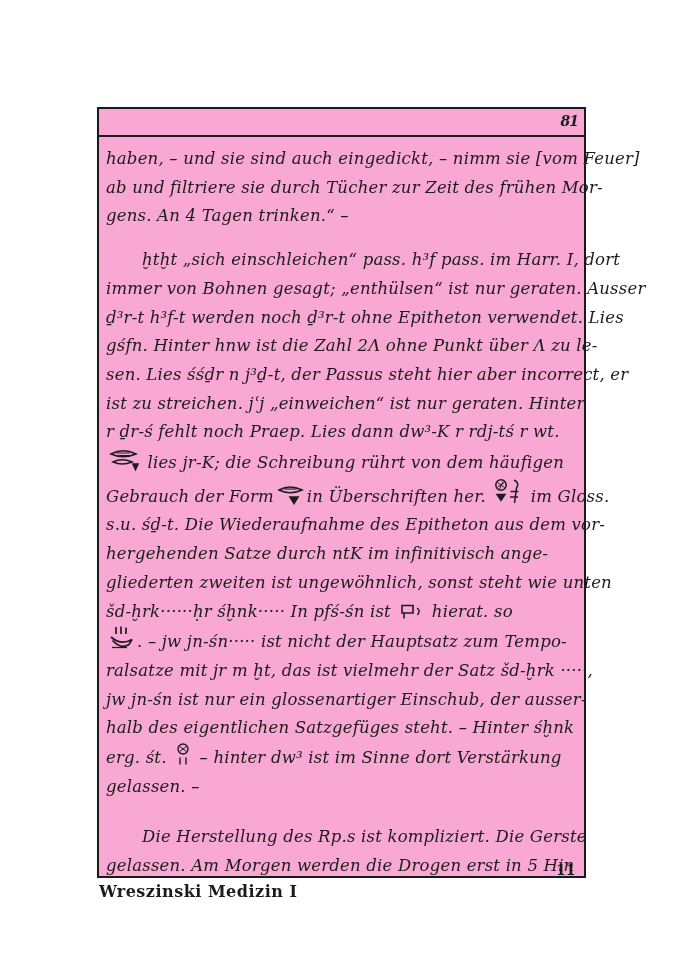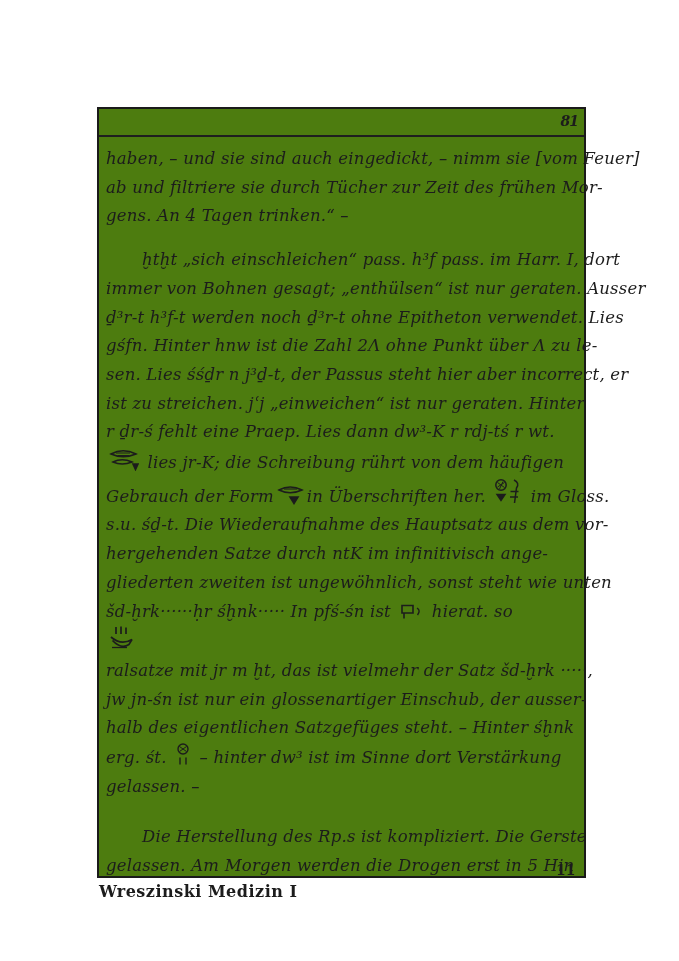--- a/index.html
+++ b/index.html
@@ -4,21 +4,21 @@
 <style>
   html,body{margin:0;padding:0;}
   body{
     width:679px;height:961px;position:relative;
     background:#ffffff;
     font-family:"DejaVu Serif","Liberation Serif",serif;
     overflow:hidden;
   }
   .frame{
     position:absolute;left:97px;top:107px;width:489px;height:771px;
-    border:2px solid #1a1a1a;box-sizing:border-box;background:#4d7c0f;
+    border:2px solid #1a1a1a;box-sizing:border-box;background:#f9a8d4;
   }
   .header-band{
     height:26px;border-bottom:2px solid #1f1f1f;position:relative;
   }
   .page-number{
     position:absolute;right:6px;top:4px;
     font-size:14px;font-weight:bold;font-style:italic;color:#1c1c1c;
     letter-spacing:-1px;
   }
   .text-area{
@@ -61,51 +61,51 @@
         <div class="line"><span>ab und filtriere sie durch Tücher zur Zeit des frühen Mor-</span></div>
         <div class="line"><span>gens. An 4 Tagen trinken.“ –</span></div>
       </div>
       <div class="para indent">
         <div class="line"><span>ḫtḫt „sich einschleichen“ pass. h³f pass. im Harr. I, dort</span></div>
         <div class="line"><span>immer von Bohnen gesagt; „enthülsen“ ist nur geraten. Ausser</span></div>
         <div class="line"><span>ḏ³r-t h³f-t werden noch ḏ³r-t ohne Epitheton verwendet. Lies</span></div>
         <div class="line"><span>gśfn. Hinter hnw ist die Zahl 2Λ ohne Punkt über Λ zu le-</span></div>
         <div class="line"><span>sen. Lies śśḏr n j³ḏ-t, der Passus steht hier aber incorrect, er</span></div>
         <div class="line"><span>ist zu streichen. jʿj „einweichen“ ist nur geraten. Hinter</span></div>
-        <div class="line"><span>r ḏr-ś fehlt eine Praep. Lies dann dw³-K r rdj-tś r wt.</span></div>
+        <div class="line"><span>r ḏr-ś fehlt noch Praep. Lies dann dw³-K r rdj-tś r wt.</span></div>
         <div class="line"><span class="glyph"><svg width="30" height="24" viewBox="0 0 30 24" fill="none" stroke="#1c1c1c" stroke-width="1.6">
               <path d="M2 7 Q14 0.5 27 7 Q14 12.5 2 7 Z"></path>
               <path d="M7 6 h14 M9 8.5 h11" stroke-width="1.1"></path>
               <path d="M4 15 Q13 10.5 23 15 Q13 19 4 15 Z"></path>
               <path d="M24 17 h5 l-2.5 5.5 z" fill="#1c1c1c"></path>
             </svg></span><span> lies jr-K; die Schreibung rührt von dem häufigen</span></div>
         <div class="line"><span>Gebrauch der Form</span><span class="glyph"><svg width="27" height="21" viewBox="0 0 27 21" fill="none" stroke="#1c1c1c" stroke-width="1.6">
               <path d="M2 6 Q13 0 25 6 Q13 11.5 2 6 Z"></path>
               <path d="M7 5 h13" stroke-width="1.1"></path>
               <path d="M13 13 h8 l-4 6.5 z" fill="#1c1c1c"></path>
             </svg></span><span>in Überschriften her. </span><span class="glyph"><svg width="28" height="27" viewBox="0 0 28 27" fill="none" stroke="#1c1c1c" stroke-width="1.5">
               <circle cx="7" cy="7" r="5.2"></circle>
               <path d="M3.5 4.5 l7 5 M3.5 9 l7 -4.5 M5.5 11 l3.5 -7.5" stroke-width="1"></path>
               <path d="M3 16.5 h8 l-4 6 z" fill="#1c1c1c"></path>
               <path d="M20 2 q6 3 2.5 8 l-2 15"></path>
               <path d="M16.5 13.5 h8 M16 19 h8" stroke-width="1.3"></path>
             </svg></span><span> im Gloss.</span></div>
-        <div class="line"><span>s.u. śḏ-t. Die Wiederaufnahme des Hauptsatz aus dem vor-</span></div>
+        <div class="line"><span>s.u. śḏ-t. Die Wiederaufnahme des Epitheton aus dem vor-</span></div>
         <div class="line"><span>hergehenden Satze durch ntK im infinitivisch ange-</span></div>
         <div class="line"><span>gliederten zweiten ist ungewöhnlich, sonst steht wie unten</span></div>
         <div class="line"><span>šd-ḫrk······ḥr śḫnk····· In pfś-śn ist </span><span class="glyph"><svg width="24" height="17" viewBox="0 0 24 17" fill="none" stroke="#1c1c1c" stroke-width="1.6">
               <path d="M3 2.5 h11 v7.5 h-11 z"></path>
               <path d="M5 10 v5.5"></path>
               <path d="M18 5 q4 2.5 0.5 7" stroke-width="1.4"></path>
             </svg></span><span> hierat. so</span></div>
         <div class="line"><span class="glyph"><svg width="25" height="24" viewBox="0 0 25 24" fill="none" stroke="#1c1c1c" stroke-width="1.7">
               <path d="M7 1 v7 M12 0.5 v7.5 M17 1.5 v6.5"></path>
               <path d="M2 11 q10 9 21 2.5 l-3 5 q-8 5 -16.5 -4"></path>
               <path d="M3 21.5 h15" stroke-width="1.3"></path>
-            </svg></span></div>
+            </svg></span><span>. – jw jn-śn····· ist nicht der Hauptsatz zum Tempo-</span></div>
         <div class="line"><span>ralsatze mit jr m ḫt, das ist vielmehr der Satz šd-ḫrk ·····,</span></div>
         <div class="line"><span>jw jn-śn ist nur ein glossenartiger Einschub, der ausser-</span></div>
         <div class="line"><span>halb des eigentlichen Satzgefüges steht. – Hinter śḫnk</span></div>
         <div class="line"><span>erg. śt. </span><span class="glyph"><svg width="16" height="23" viewBox="0 0 16 23" fill="none" stroke="#1c1c1c" stroke-width="1.4">
               <circle cx="8" cy="6" r="5"></circle>
               <path d="M4.5 3.5 l7 5 M4.5 8.5 l7 -5" stroke-width="1"></path>
               <path d="M5 14.5 v7 M11 14.5 v7"></path>
             </svg></span><span> – hinter dw³ ist im Sinne dort Verstärkung</span></div>
         <div class="line"><span>gelassen. –</span></div>
       </div>

